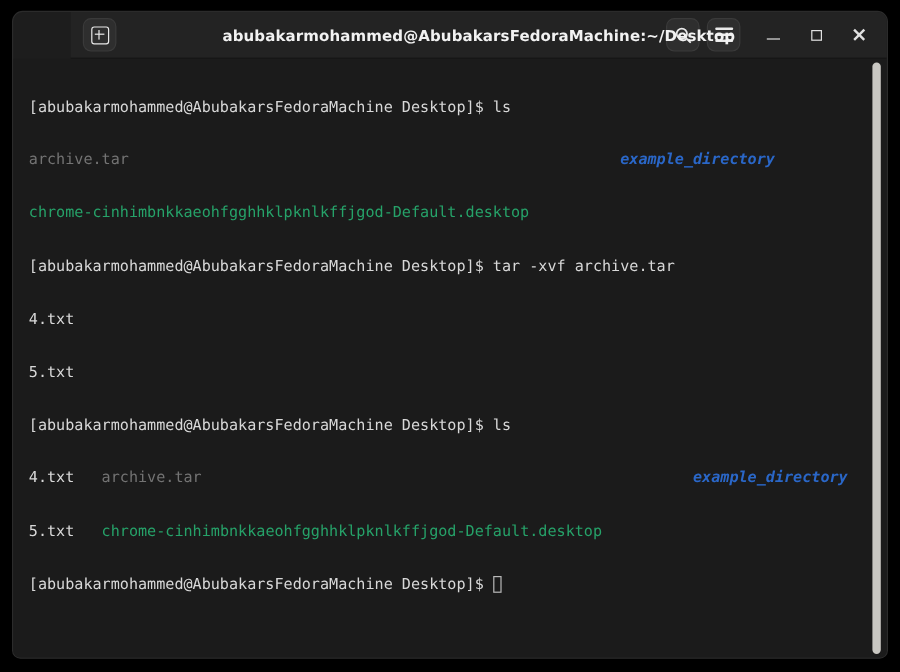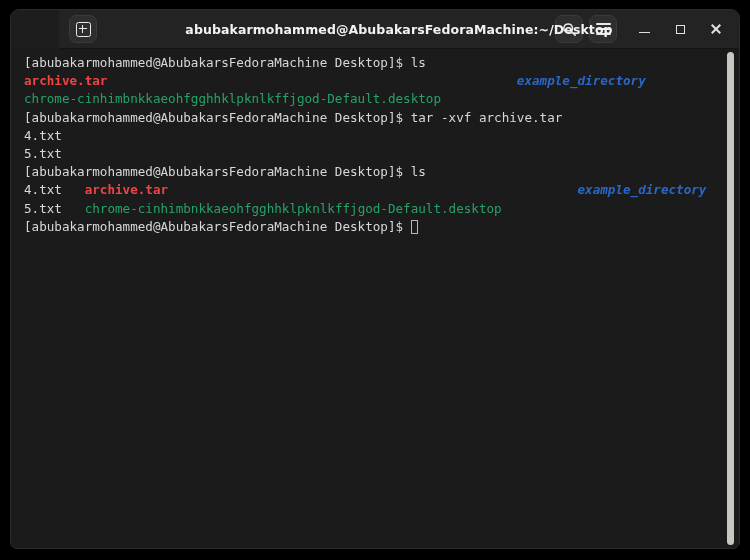--- a/index.html
+++ b/index.html
@@ -125,24 +125,24 @@
     top: 5px;
     right: 20px;
     top: 5px;
     font-family: "DejaVu Sans Mono", "Liberation Mono", monospace;
     font-size: 12.6px;
     line-height: 18.2px;
     color: #d6d6d6;
     white-space: pre;
     letter-spacing: 0px;
   }
-  .line { height: 18.2px; }
+  .line { height: 18.2px; margin-top: 26px; }
 
   .c-white { color: #d8d8d8; }
-  .c-red   { color: #ef4444; font-weight: bold; }
+  .c-red   { color: #737373; font-weight: normal; }
   .c-green2{ color: #26a269; font-weight: normal; }
   .c-blue  { color: #2a67c8; font-weight: bold; font-style: italic; }
 
   .cursor {
     display: inline-block;
     width: 7.2px;
     height: 14px;
     border: 1.3px solid #b9b9b9;
     box-sizing: border-box;
     vertical-align: -3px;

